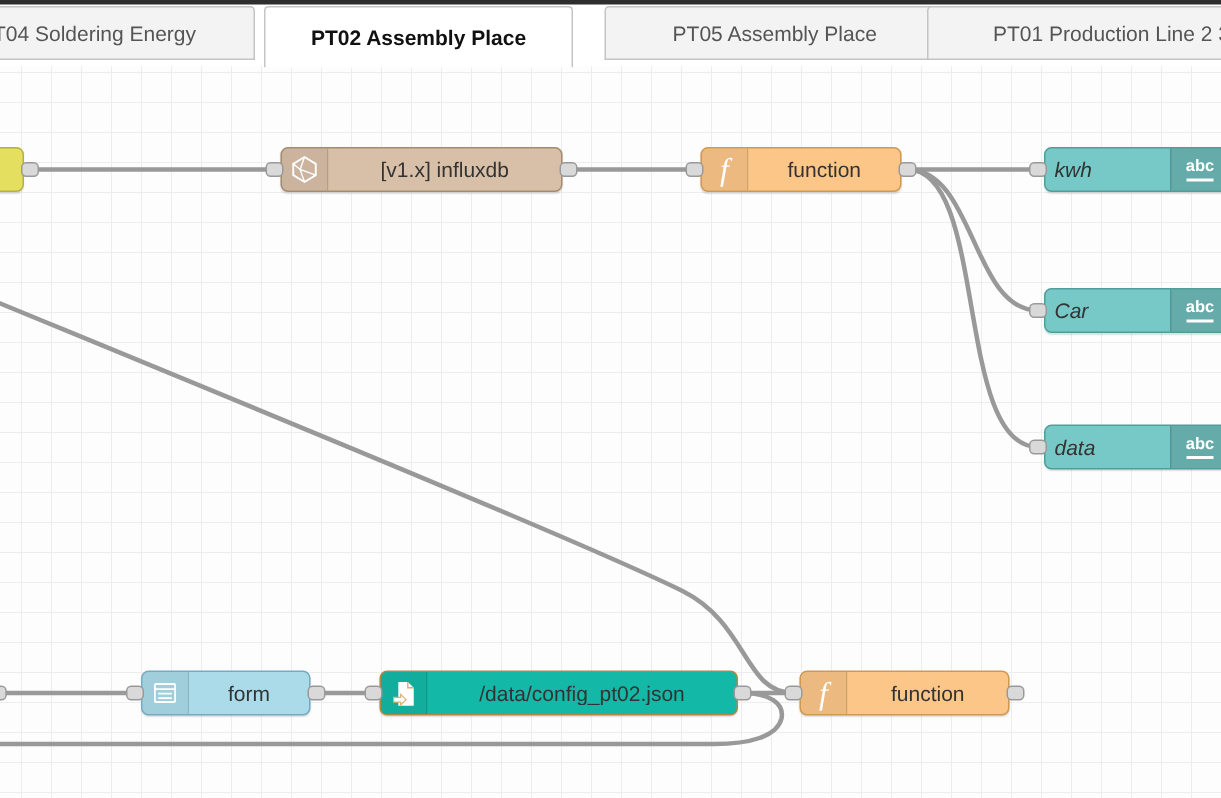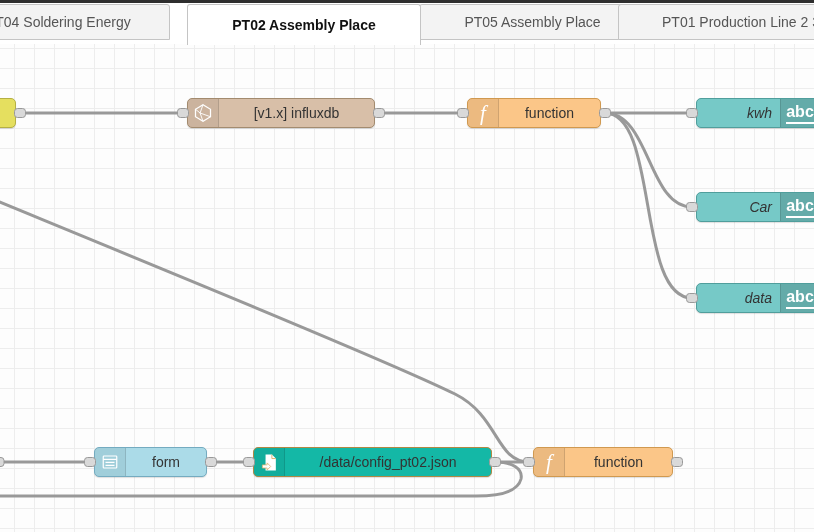--- a/index.html
+++ b/index.html
@@ -45,26 +45,26 @@
     border-radius:4px 0 0 4px;
   }
   .node .lbl{flex:1;text-align:center;padding:0 6px;white-space:nowrap;overflow:hidden;}
   .fn-glyph{font-family:"Liberation Serif",serif;font-style:italic;color:#fff;font-size:21px;line-height:1;}
   .node-yellow{background:#e5df5f;border-color:#b5b044;border-radius:0 5px 5px 0;}
   .node-influx{background:#d8bfa8;border-color:#a38b6f;justify-content:space-between;}
   .node-func{background:#fbc688;border-color:#d09950;}
   .node-file{background:#14b8a6;border-color:#b08844;}
   .node-form{background:#abdbe8;border-color:#74abc0;}
   .node-teal{background:#76c9c7;border-color:#509e9c;border-radius:5px 0 0 5px;}
-  .node-teal .lbl{text-align:right;font-style:italic;padding-right:8px;}
+  .node-teal .lbl{text-align:left;font-style:italic;padding-right:8px;}
   .abc-badge{
     flex:0 0 38px;height:28px;display:flex;align-items:center;justify-content:center;
     background:rgba(0,0,0,.15);border-left:1px solid rgba(0,0,0,.12);
   }
-  .abc-badge span{color:#fff;font-weight:bold;font-size:16px;border-bottom:2px solid #fff;line-height:1.25;}
+  .abc-badge span{color:#fff;font-weight:bold;font-size:11px;border-bottom:2px solid #fff;line-height:1.25;}
 </style>
 </head>
 <body>
 
 <div class="canvas"></div>
 
 <svg class="layer" viewBox="0 0 814 532">
   <path class="wire" d="M 20 113 L 183 113"></path>
   <path class="wire" d="M 379 113 L 463 113"></path>
   <path class="wire" d="M 605 113 L 692 113"></path>
@@ -162,23 +162,23 @@
   <rect class="port" x="243.5" y="457.5" width="11" height="9" rx="3"></rect>
   <rect class="port" x="489.5" y="457.5" width="11" height="9" rx="3"></rect>
   <rect class="port" x="523.5" y="457.5" width="11" height="9" rx="3"></rect>
   <rect class="port" x="671.5" y="457.5" width="11" height="9" rx="3"></rect>
 </svg>
 
 <div class="tabbar">
   <div class="tab" style="left:-44px;width:214px;">
     <span>T04 Soldering Energy</span>
   </div>
-  <div class="tab active" style="left:187px;width:234px;">
+  <div class="tab active" style="left:176px;width:206px;">
     <span>PT02 Assembly Place</span>
   </div>
-  <div class="tab" style="left:403px;width:227px;margin-left:16px;">
+  <div class="tab" style="left:403px;width:227px;">
     <span>PT05 Assembly Place</span>
   </div>
   <div class="tab" style="left:618px;width:246px;">
     <span>PT01 Production Line 2 3</span>
   </div>
 </div>
 <div class="topbar-edge"></div>
 
 </body></html>

